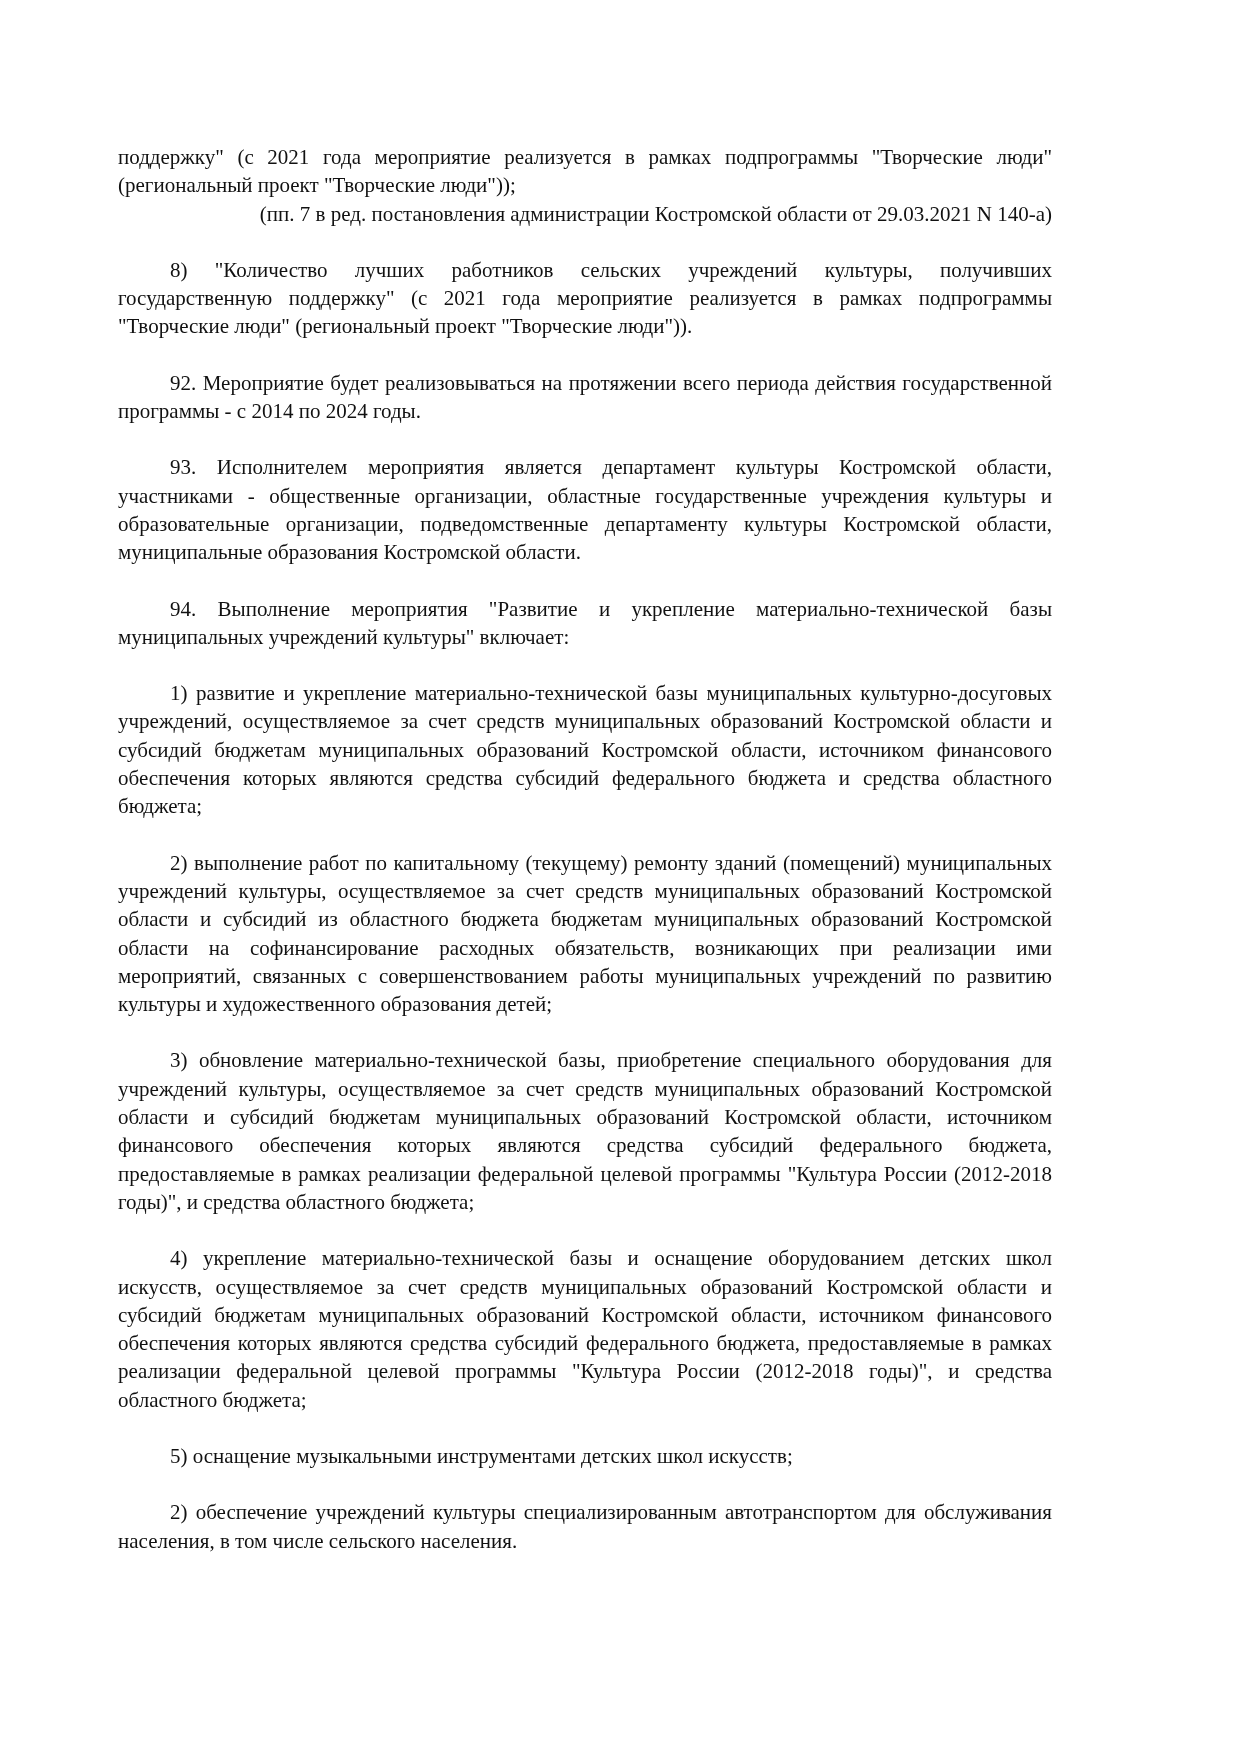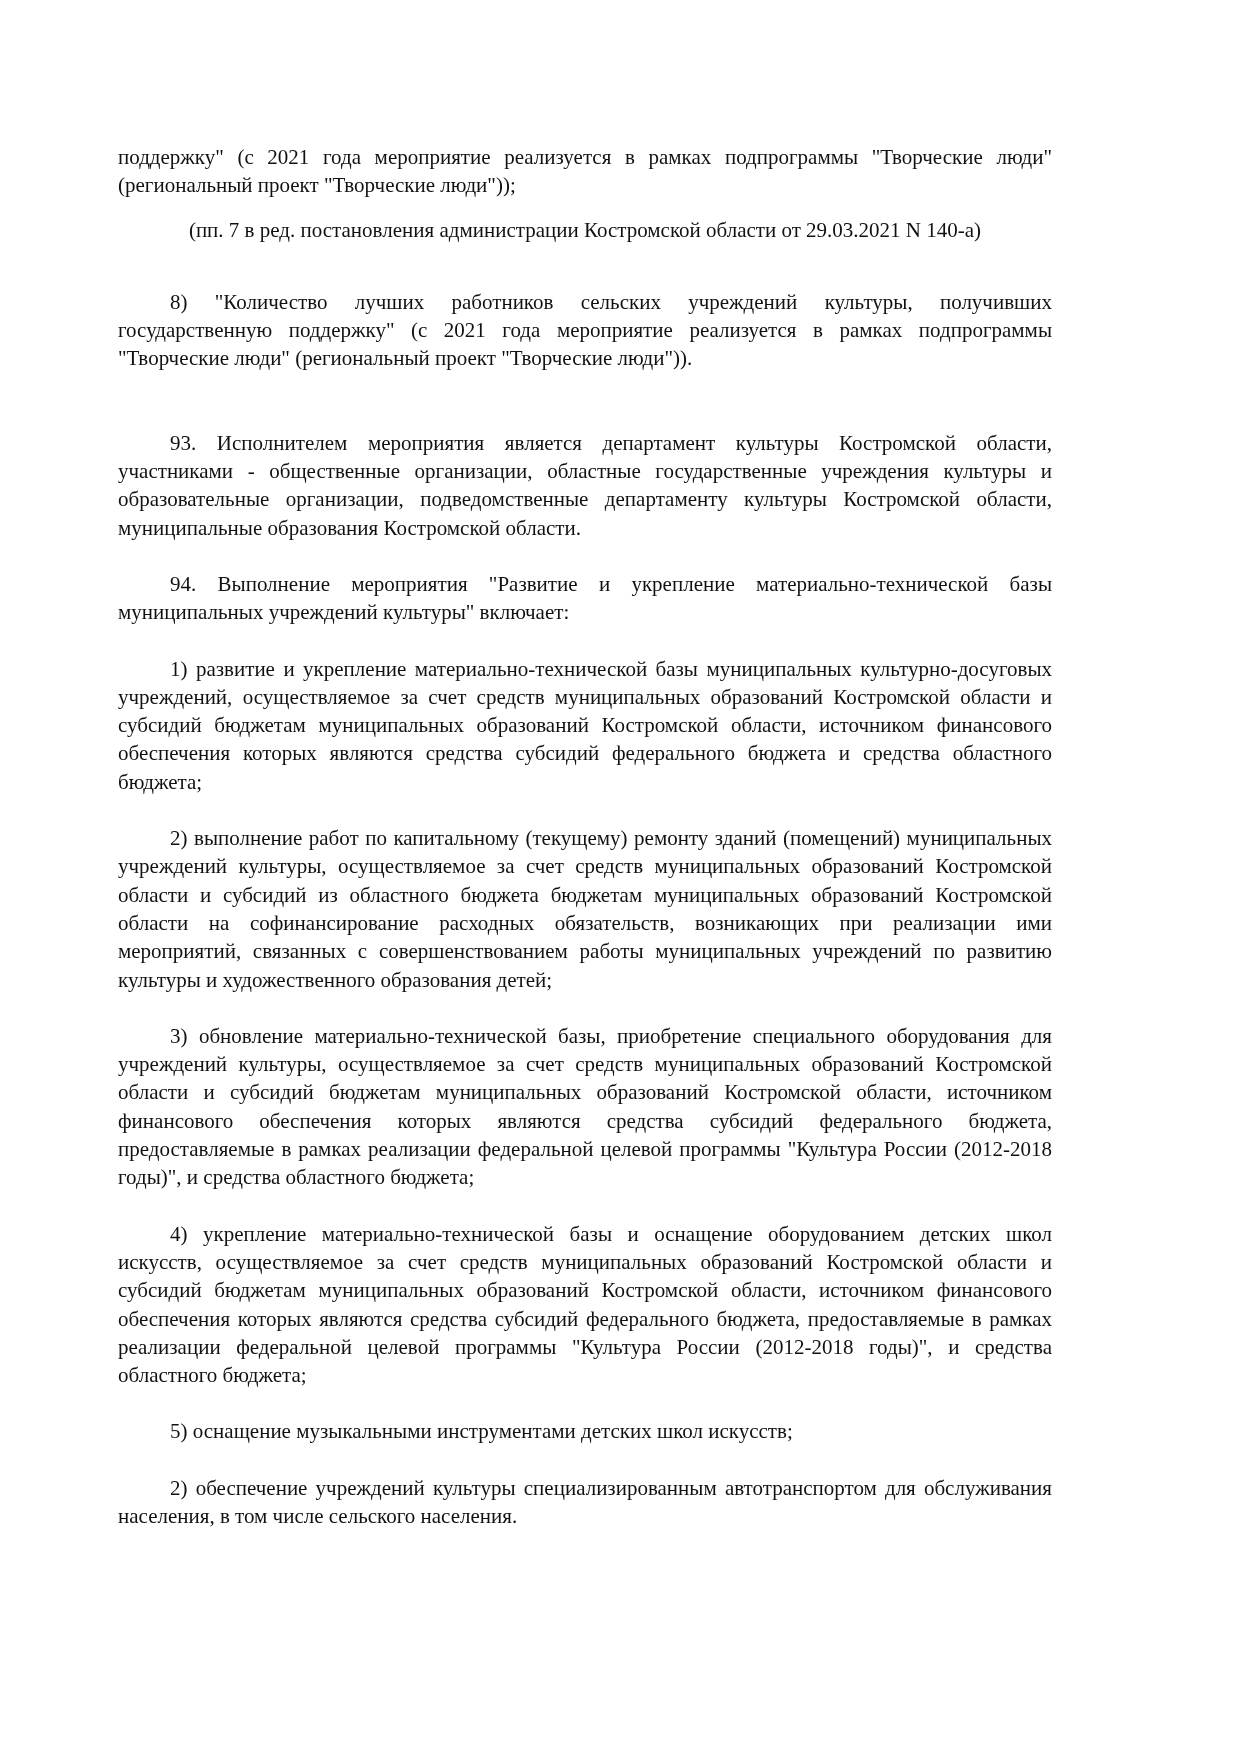--- a/index.html
+++ b/index.html
@@ -25,39 +25,40 @@
     }
     .para {
       margin: 0;
       text-align: justify;
       text-indent: 52px;
     }
     .para.noindent {
       text-indent: 0;
     }
     .note {
-      margin: 16px;
-      text-align: center;
+      margin: 0;
+      text-align: right;
       text-indent: 0;
     }
     .gap {
       height: 28px;
     }
   </style>
 </head>
 <body>
 
 <div class="page">
   <p class="para noindent">поддержку" (с 2021 года мероприятие реализуется в рамках подпрограммы "Творческие люди" (региональный проект "Творческие люди"));</p>
   <p class="note">(пп. 7 в ред. постановления администрации Костромской области от 29.03.2021 N 140-а)</p>
   <div class="gap"></div>
 
   <p class="para">8) "Количество лучших работников сельских учреждений культуры, получивших государственную поддержку" (с 2021 года мероприятие реализуется в рамках подпрограммы "Творческие люди" (региональный проект "Творческие люди")).</p>
   <div class="gap"></div>
 
+  <p class="para">92. Мероприятие будет реализовываться на протяжении всего периода действия государственной программы - с 2014 по 2024 годы.</p>
   <div class="gap"></div>
 
   <p class="para">93. Исполнителем мероприятия является департамент культуры Костромской области, участниками - общественные организации, областные государственные учреждения культуры и образовательные организации, подведомственные департаменту культуры Костромской области, муниципальные образования Костромской области.</p>
   <div class="gap"></div>
 
   <p class="para">94. Выполнение мероприятия "Развитие и укрепление материально-технической базы муниципальных учреждений культуры" включает:</p>
   <div class="gap"></div>
 
   <p class="para">1) развитие и укрепление материально-технической базы муниципальных культурно-досуговых учреждений, осуществляемое за счет средств муниципальных образований Костромской области и субсидий бюджетам муниципальных образований Костромской области, источником финансового обеспечения которых являются средства субсидий федерального бюджета и средства областного бюджета;</p>
   <div class="gap"></div>

